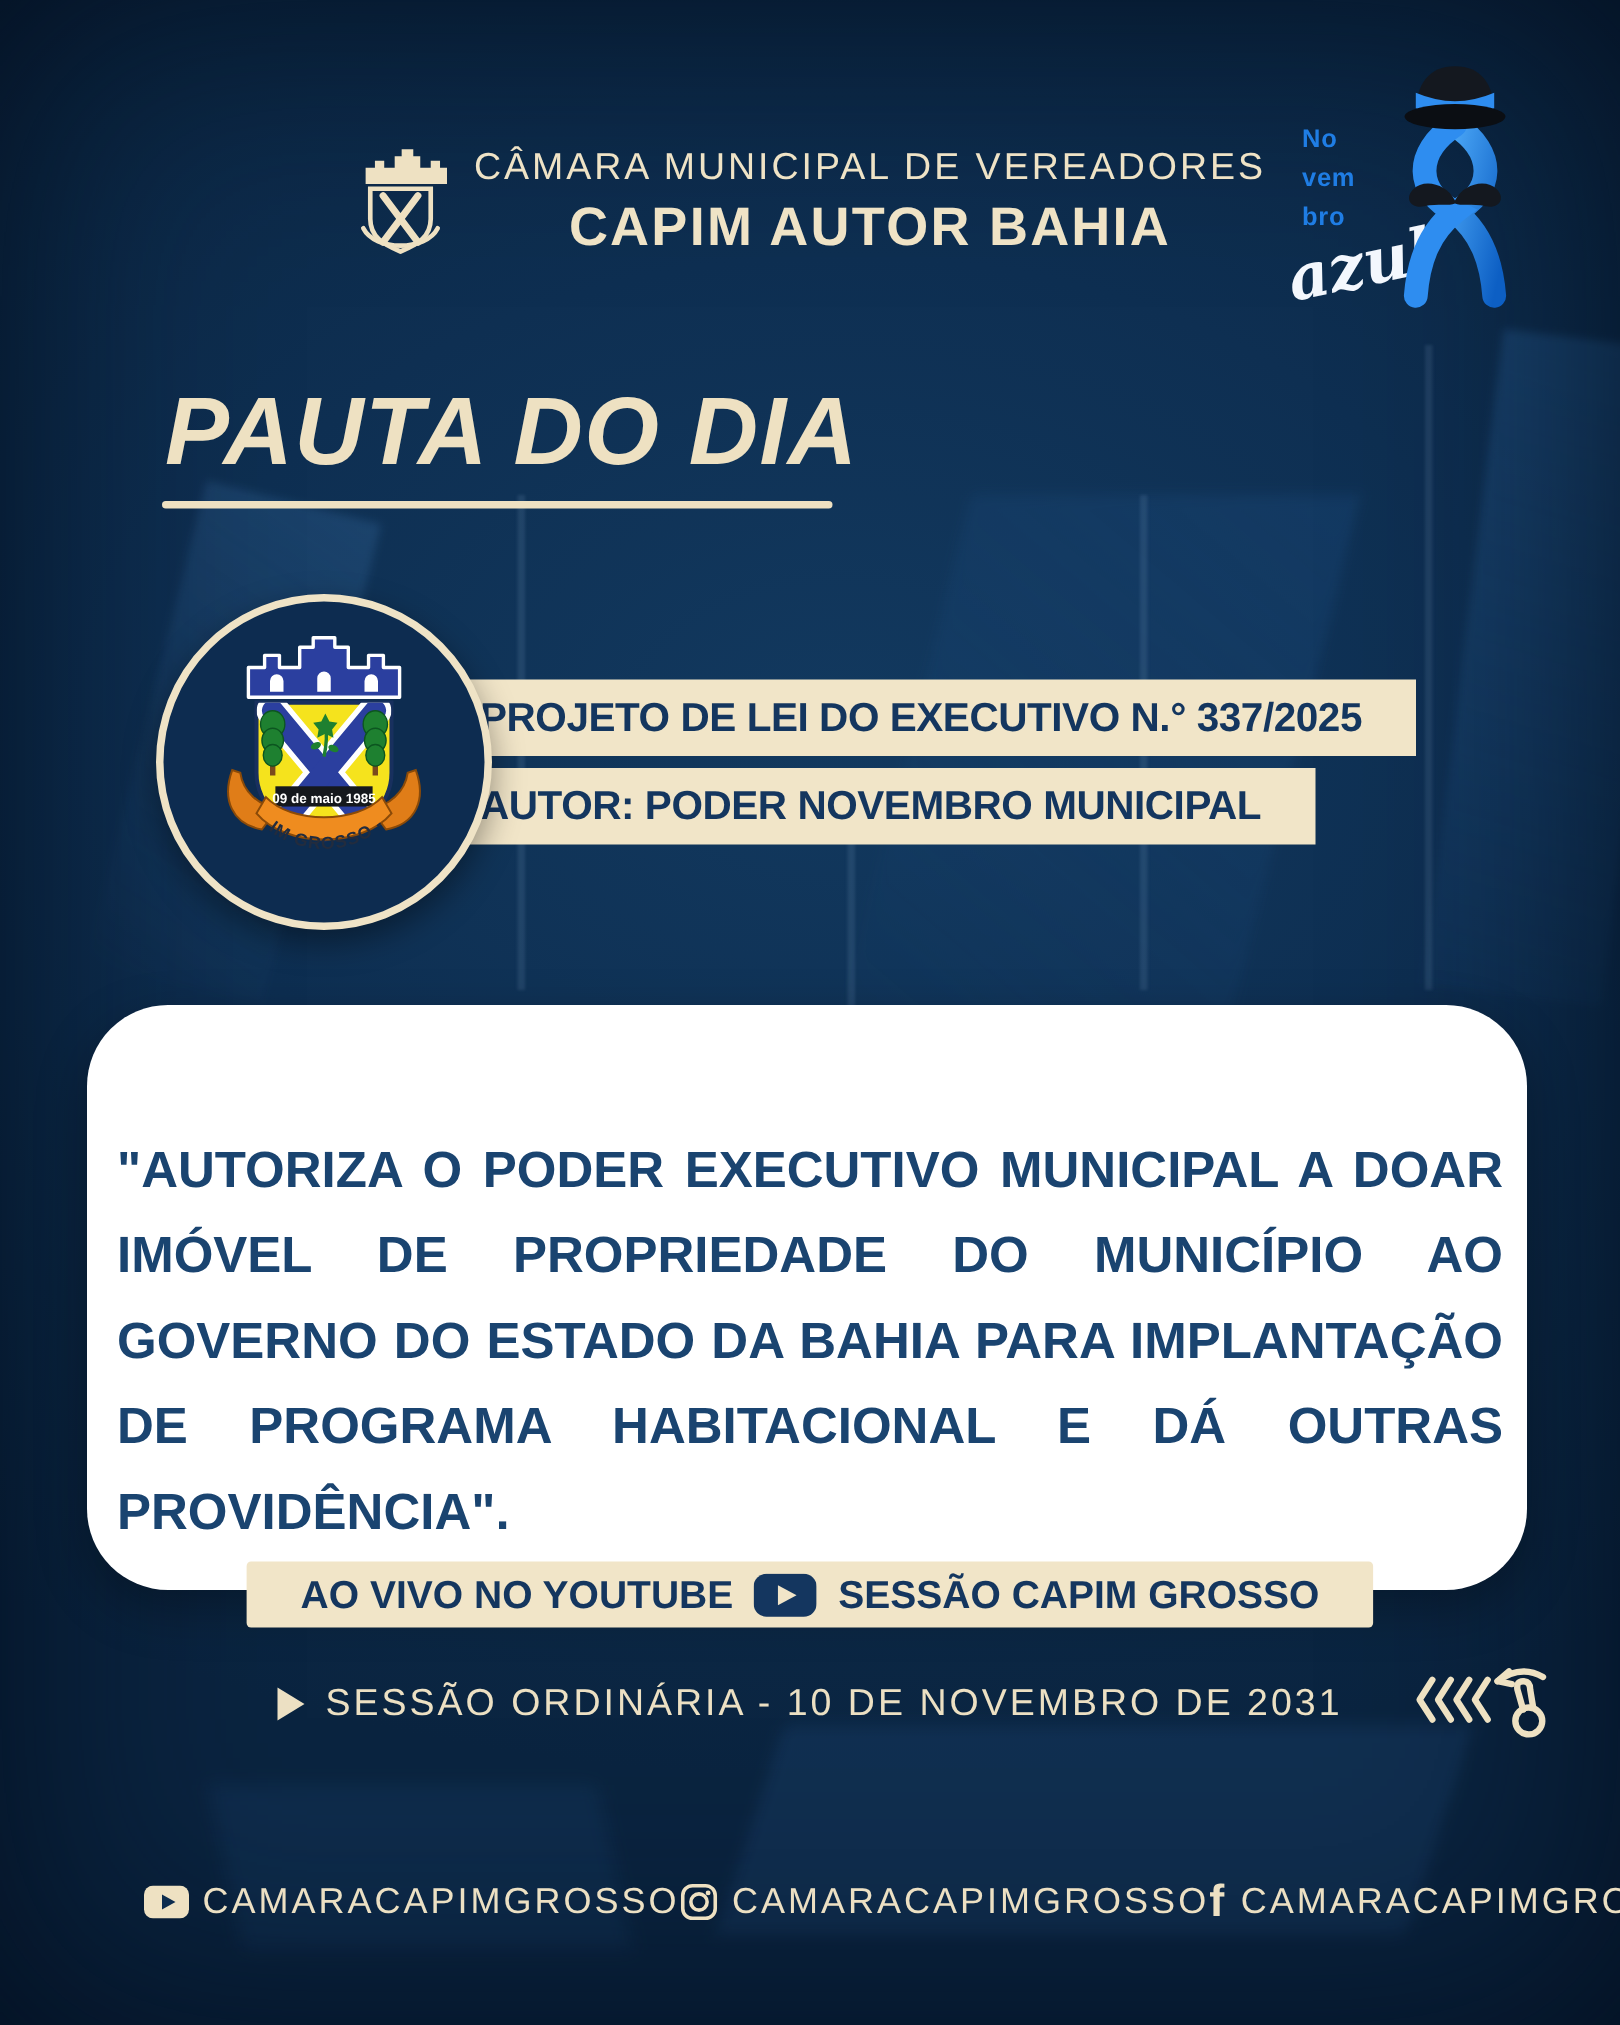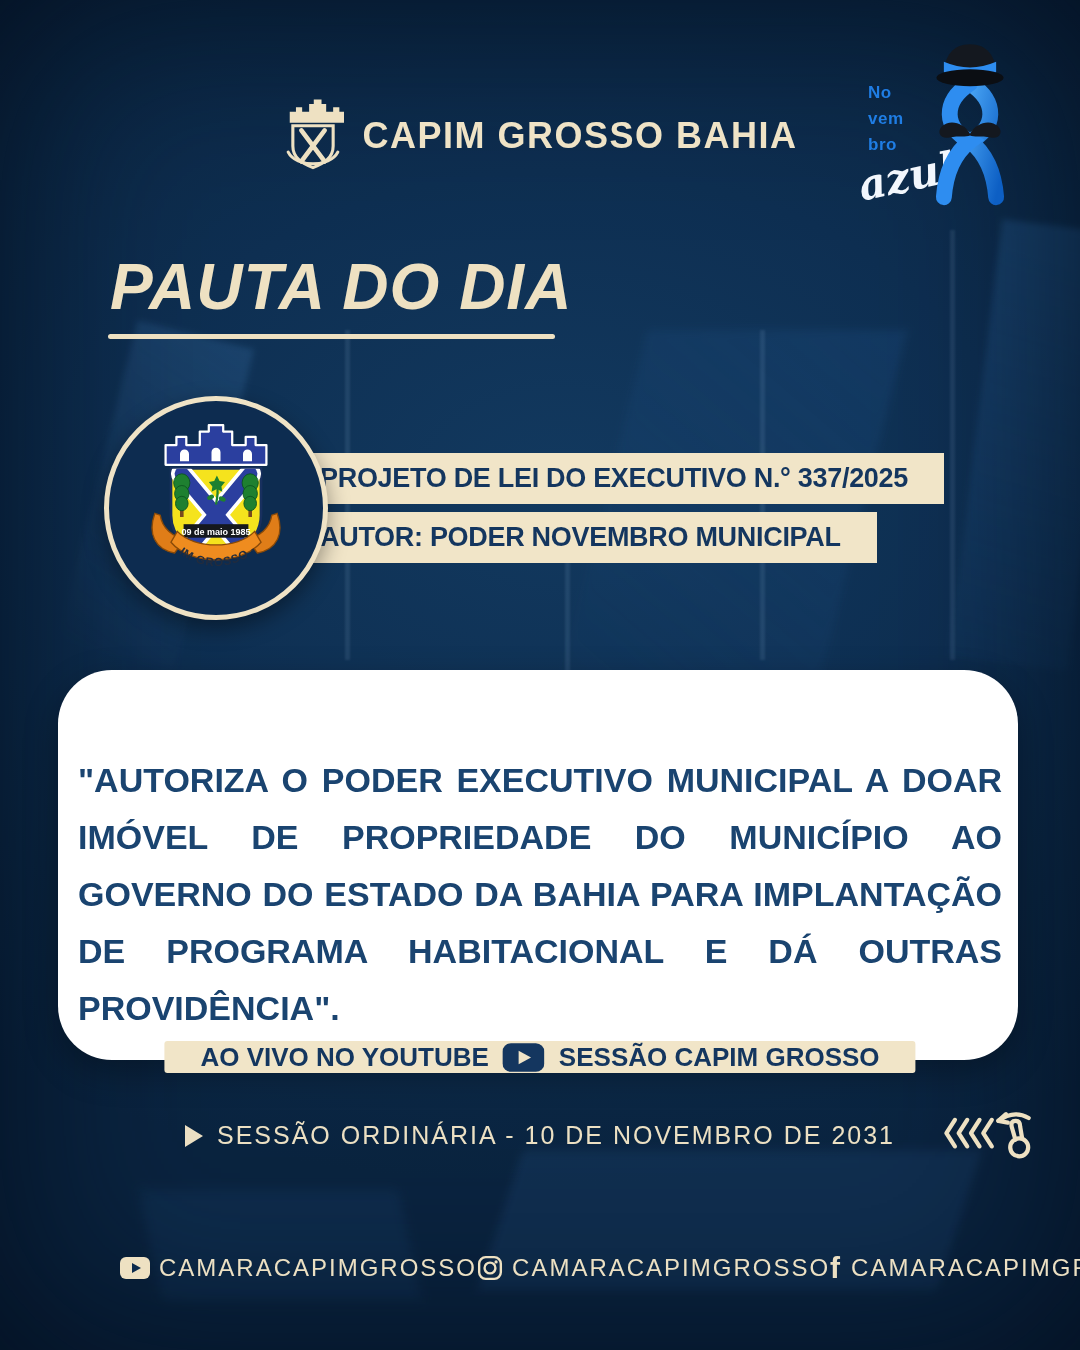--- a/index.html
+++ b/index.html
@@ -52,33 +52,33 @@
 
   
   .card { position:absolute; left:58px; top:670px; width:960px; height:390px; background:#ffffff;
           border-radius:54px; z-index:2; box-shadow:0 12px 34px rgba(0,0,0,.3); }
   .card-text { position:absolute; left:20px; right:16px; top:82px; color:#1a4470; font-size:34px; font-weight:bold; line-height:57px; }
   .card-line { text-align:justify; text-align-last:justify; }
   .card-line.last { text-align-last:left; }
 
   
   .live-strip { position:absolute; top:1041px; left:50%; transform:translateX(-50%); z-index:3;
-                background:#f1e5c8; height:32px; display:flex; align-items:center; gap:14px;
+                background:#f1e5c8; height:44px; display:flex; align-items:center; gap:14px;
                 padding:0 36px; border-radius:3px; color:#14365f; font-weight:bold; font-size:26px; white-space:nowrap; }
 
   
   .session { position:absolute; top:1121px; left:0; width:100%; display:flex; justify-content:center; align-items:center; gap:14px;
              color:#ece0c3; font-size:25px; letter-spacing:2px; font-weight:500; }
   .play-triangle { width:0; height:0; border-top:11px solid transparent; border-bottom:11px solid transparent; border-left:18px solid #ece0c3; }
 
   
   .swipe { position:absolute; left:936px; top:1106px; z-index:3; }
 
   
-  .footer { position:absolute; top:1254px; left:0; width:100%; box-sizing:border-box; padding:0 120px;
+  .footer { position:absolute; top:1254px; left:0; width:100%; box-sizing:border-box; padding:0 96px;
             display:flex; justify-content:space-between; color:#ece0c3; font-size:24px; letter-spacing:2px; }
   .footer-item { display:flex; align-items:center; gap:9px; }
   .fb-glyph { font-size:30px; font-weight:bold; line-height:24px; }
 </style>
 </head>
 <body>
 
 <div class="canvas">
 
   <div class="bg-shape flag-left"></div>
@@ -95,21 +95,22 @@
   <div class="header">
     <span>
       <svg width="62" height="76" viewBox="0 0 80 92">
         <path d="M10,34 V20 h8 v-6 h8 v6 h9 V10 h6 V4 h10 v6 h6 v10 h9 v-6 h8 v6 h8 v14 Z" fill="#eee1c2"></path>
         <path d="M14,38 h52 v26 c0,15 -11,22 -26,28 c-15,-6 -26,-13 -26,-28 Z" fill="none" stroke="#eee1c2" stroke-width="4"></path>
         <path d="M25,44 L55,84 M55,44 L25,84" stroke="#eee1c2" stroke-width="6" stroke-linecap="round"></path>
         <path d="M8,72 C18,92 62,92 72,72" fill="none" stroke="#eee1c2" stroke-width="4" stroke-linecap="round"></path>
       </svg>
     </span>
     <div class="header-text">
-      <div class="org-line2">CAPIM GROSSO BAHIA</div>
+      <div class="org-line1">CÂMARA MUNICIPAL DE VEREADORES</div>
+      <div class="org-line2">CAPIM AUTOR BAHIA</div>
     </div>
   </div>
 
   <div class="campaign">
     <div class="campaign-words">
       <div>No</div>
       <div>vem</div>
       <div>bro</div>
     </div>
     <div class="campaign-azul">azul</div>

